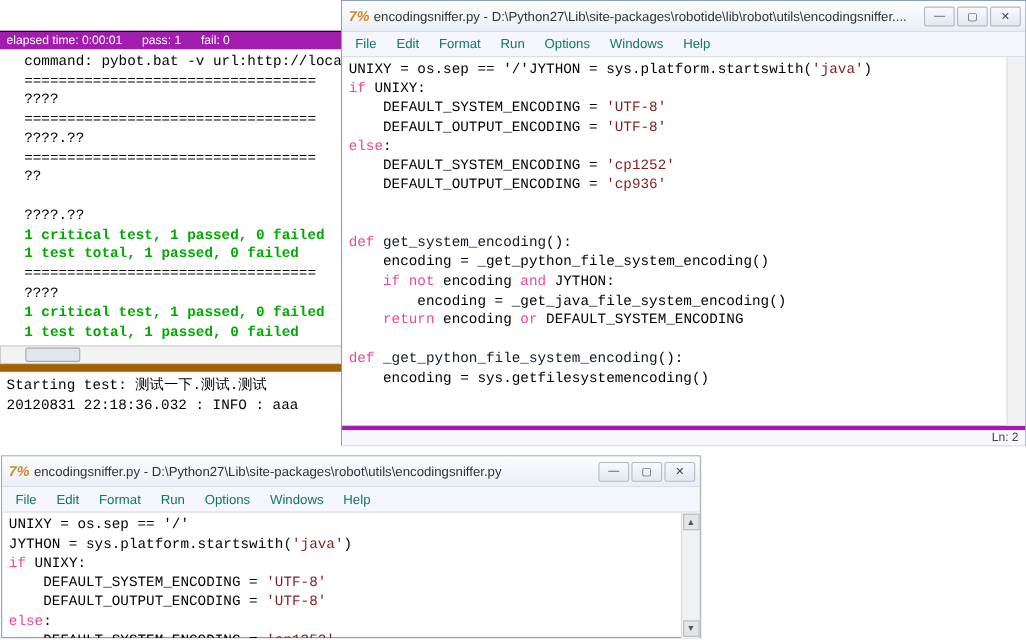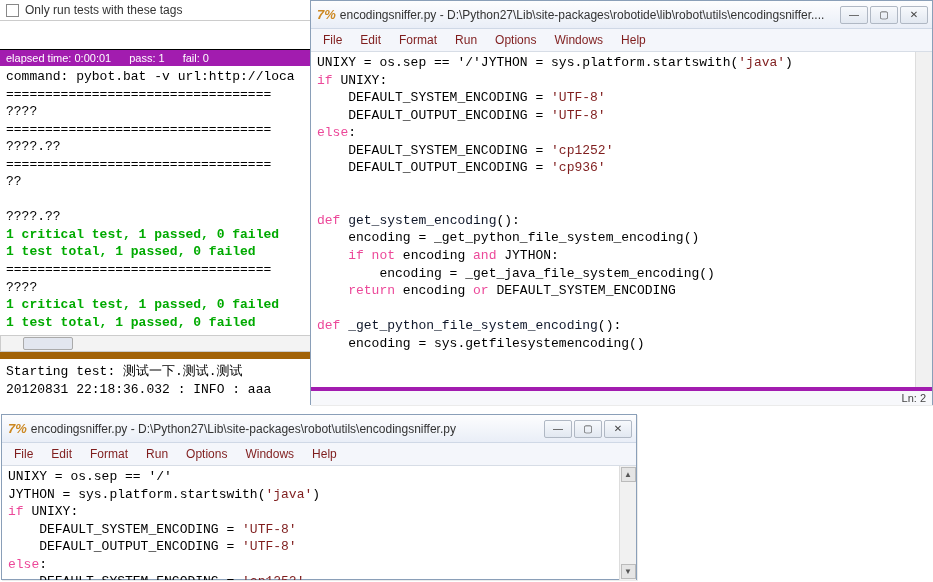--- a/index.html
+++ b/index.html
@@ -12,21 +12,21 @@
   position: relative;
   overflow: hidden;
 }
 .monospace { font-family: "Courier New", monospace; font-size: 13px; line-height: 1.35; }
 
 
 .left-panel { position: absolute; left: 0; top: 0; width: 400px; }
 .checkbox-row { padding: 3px 6px; display: flex; align-items: center; gap: 6px; font-size: 12px; color: #333; border-bottom: 1px solid #ccc; }
 .checkbox { width: 13px; height: 13px; border: 1px solid #888; background: #fff; }
 .status-row { background: #a21caf; color: #fff; padding: 2px 6px; font-size: 11px; display: flex; gap: 18px; margin-top: 28px; border-top:1px solid #000; }
-.test-output { background: #fff; padding: 2px 6px; color: #000; }
+.test-output { background: #fff; padding: 2px 22px; color: #000; }
 .test-output .green { color: #0a0; font-weight: bold; }
 .hscroll { border: 1px solid #ccc; height: 17px; display: flex; align-items: center; background: #f3f3f3; margin-top: 2px; }
 .hscroll .thumb { width: 50px; height: 13px; background: #e2e6ef; border: 1px solid #aaa; margin-left: 22px; border-radius: 2px; }
 .log-output { padding: 4px 6px; border-top: 7px solid #a16207; }
 
 
 .win {
   position: absolute;
   background: #fff;
   border: 1px solid #8a9fb8;
@@ -40,42 +40,38 @@
   align-items: center;
   padding: 0 4px 0 6px;
   font-size: 12px;
   color: #333;
 }
 .titlebar .tk { color: #c82; font-size: 13px; margin-right: 4px; font-style: italic; font-weight: bold; }
 .titlebar .title { flex: 1; overflow: hidden; white-space: nowrap; text-overflow: ellipsis; }
 .win-btns { display: flex; gap: 2px; }
 .win-btn { width: 28px; height: 18px; border: 1px solid #b0b8c4; background: linear-gradient(to bottom,#f7f9fc,#e2e8f1); border-radius: 2px; display:flex; align-items:center; justify-content:center; font-size:10px; color:#444; }
 .win-btn.close { }
-.menubar { display: flex; gap: 2px; padding: 2px 4px; background: #f4f6fb; border-bottom: 1px solid #d7dde6; color: #7f1d1d; font-size: 12px; }
+.menubar { display: flex; gap: 2px; padding: 2px 4px; background: #f4f6fb; border-bottom: 1px solid #d7dde6; color: #0f766e; font-size: 12px; }
 .menubar .mi { padding: 2px 8px; }
 .code-area { display: flex; height: calc(100% - 28px - 22px - 18px); }
 .code { flex: 1; padding: 2px 6px; overflow: hidden; white-space: pre; }
 .vscroll { width: 17px; background: #f1f1f1; border-left: 1px solid #ddd; display:flex; flex-direction:column; align-items:center; }
 .vscroll .arrow { width: 15px; height: 15px; background: #e5e5e5; border:1px solid #bbb; margin:1px; font-size:8px; display:flex; align-items:center; justify-content:center; color:#555;}
 .statusbar { height: 18px; border-top: 4px solid #a21caf; font-size: 11px; color: #444; display:flex; justify-content:flex-end; align-items:center; padding:0 6px; background:#f7f8fb; }
 
 
 .kw { color: #ec4899; }
 .nm { color: #0f172a; text-align: right; }
 .str { color: #7f1d1d; }
 .eq-line { letter-spacing: 0; }
 </style>
 </head>
 <body>
 
 <div class="left-panel">
-  <div class="checkbox-row">
-    <div class="checkbox"></div>
-    <span>Only run tests with these tags</span>
-  </div>
   <div class="status-row">
     <span>elapsed time: 0:00:01</span>
     <span>pass: 1</span>
     <span>fail: 0</span>
   </div>
   <div class="test-output monospace">
     <div>command: pybot.bat -v url:http://loca</div>
     <div class="eq-line">==================================</div>
     <div>????</div>
     <div class="eq-line">==================================</div>

